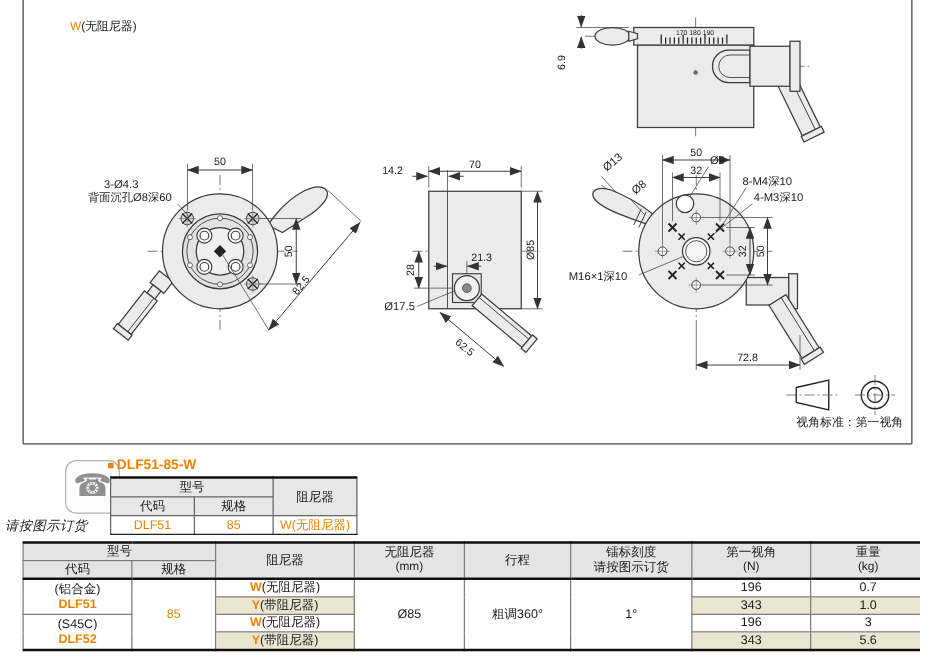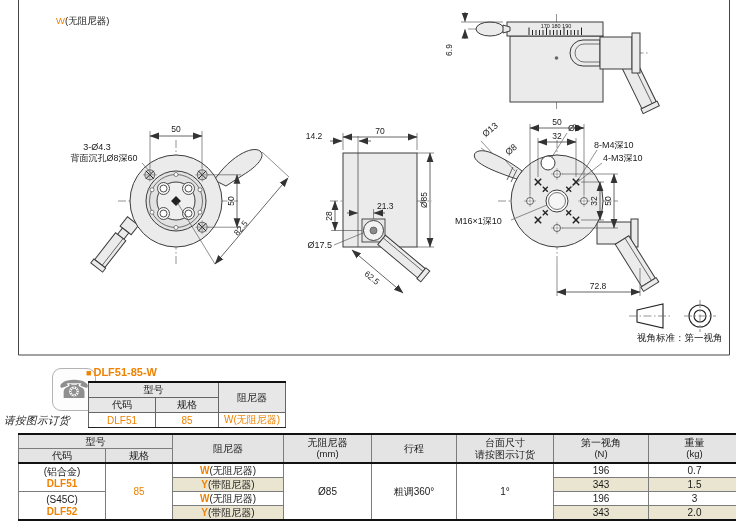--- a/index.html
+++ b/index.html
@@ -366,21 +366,21 @@
   <thead>
     <tr>
       <th colspan="2">型号</th>
       <th rowspan="2" class="hb">阻尼器</th>
       <th rowspan="2" class="hb">
         <div>无阻尼器</div>
         <div class="small-unit">(mm)</div>
       </th>
       <th rowspan="2" class="hb">行程</th>
       <th rowspan="2" class="hb">
-        <div>台面尺寸</div>
+        <div>镭标刻度</div>
         <div>请按图示订货</div>
       </th>
       <th rowspan="2" class="hb">
         <div>第一视角</div>
         <div class="small-unit">(N)</div>
       </th>
       <th rowspan="2" class="hb">
         <div>重量</div>
         <div class="small-unit">(kg)</div>
       </th>
@@ -400,32 +400,32 @@
       <td><span class="orange">W</span><span>(无阻尼器)</span></td>
       <td rowspan="4">Ø85</td>
       <td rowspan="4">粗调360°</td>
       <td rowspan="4">1°</td>
       <td>196</td>
       <td>0.7</td>
     </tr>
     <tr>
       <td class="tinted"><span class="orange">Y</span><span>(带阻尼器)</span></td>
       <td class="tinted">343</td>
-      <td class="tinted">1.5</td>
+      <td class="tinted">1.0</td>
     </tr>
     <tr>
       <td rowspan="2">
         <div>(S45C)</div>
         <div class="orange">DLF52</div>
       </td>
       <td><span class="orange">W</span><span>(无阻尼器)</span></td>
       <td>196</td>
       <td>3</td>
     </tr>
     <tr>
       <td class="tinted"><span class="orange">Y</span><span>(带阻尼器)</span></td>
       <td class="tinted">343</td>
-      <td class="tinted">2.0</td>
+      <td class="tinted">5.6</td>
     </tr>
   </tbody>
 </table>
 
 </div>
 
 </body></html>

